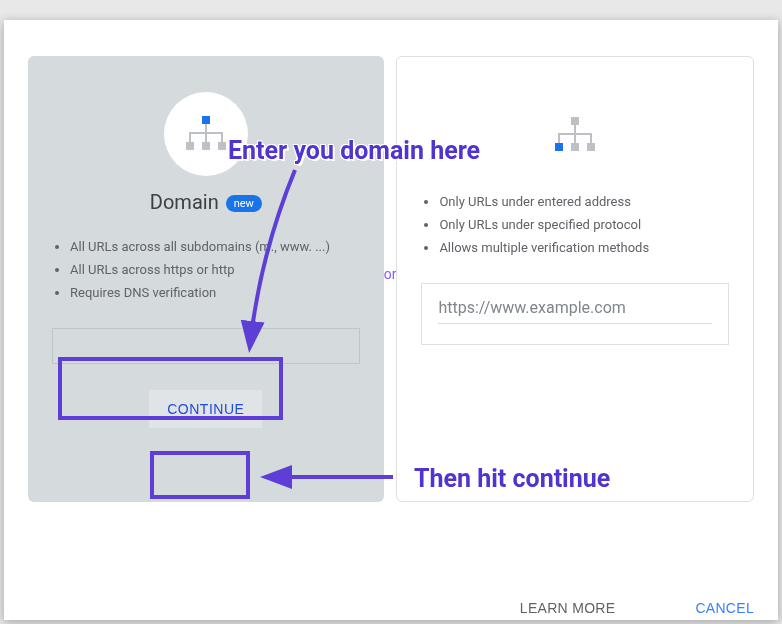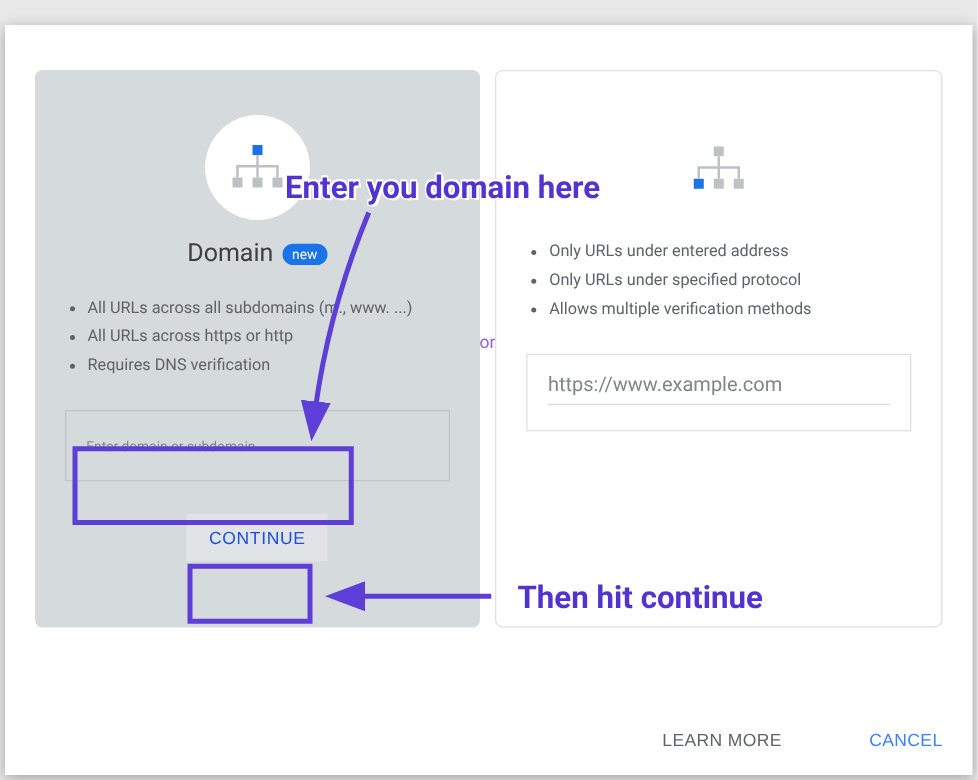--- a/index.html
+++ b/index.html
@@ -120,24 +120,24 @@
       border: none;
       color: #1d4ed8;
       font-size: 14px;
       font-weight: 500;
       letter-spacing: 0.5px;
       padding: 11px 18px;
       cursor: pointer;
     }
     .footer {
       position: absolute;
-      bottom: 20px;
+      bottom: 4px;
       right: 24px;
       display: flex;
-      gap: 30px;
+      gap: 40px;
     }
     .footer-btn {
       background: none;
       border: none;
       font-size: 14px;
       font-weight: 500;
       letter-spacing: 0.3px;
       cursor: pointer;
       color: #5f6368;
     }
@@ -186,21 +186,20 @@
       <div class="card-title">
         <span>Domain</span>
         <span class="badge">new</span>
       </div>
       <ul class="features">
         <li>All URLs across all subdomains (m., www. ...)</li>
         <li>All URLs across https or http</li>
         <li>Requires DNS verification</li>
       </ul>
       <div class="input-box">
-        <div class="input-hint">Enter domain or subdomain</div>
       </div>
       <div class="continue-wrap">
         <button class="continue-btn">CONTINUE</button>
       </div>
     </div>
 
     <div class="or">or</div>
 
     <div class="card urlprefix">
       <div class="icon-circle" style="background:transparent">

